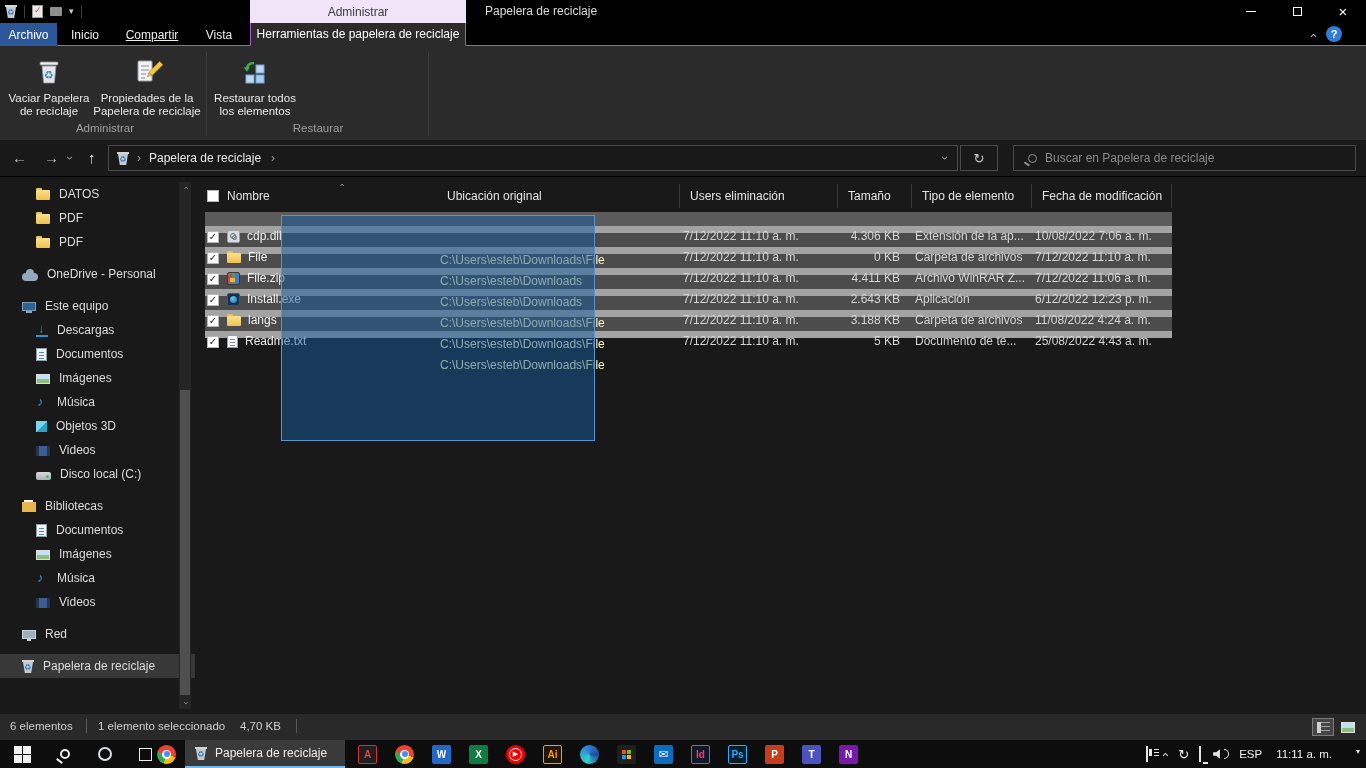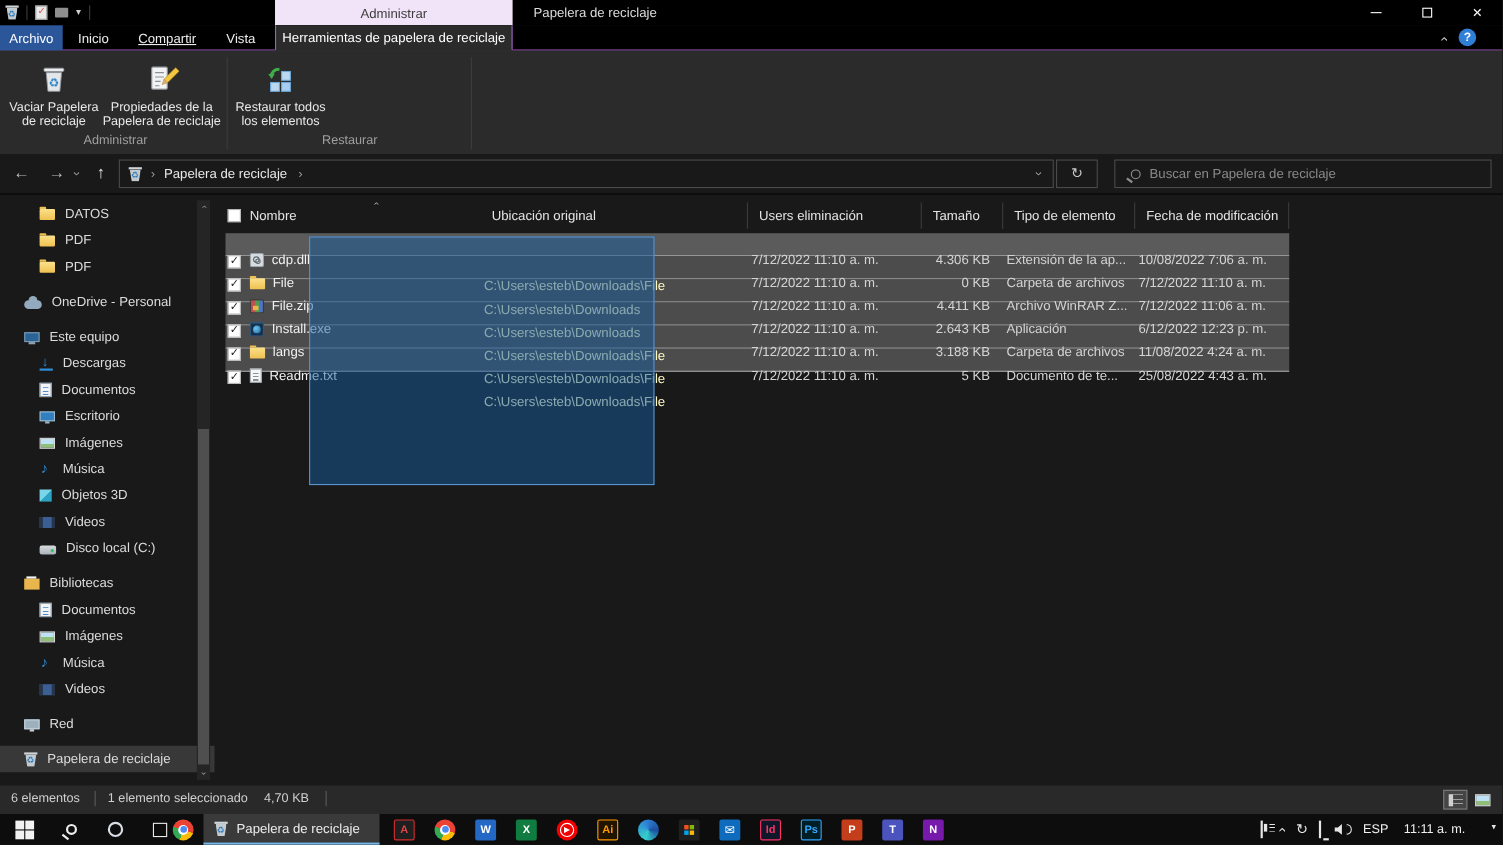--- a/index.html
+++ b/index.html
@@ -123,21 +123,21 @@
   #filelist{position:absolute;left:195px;top:0;width:1171px;height:537px;}
   .lgrid{display:grid;grid-template-columns:22px 210px 243px 158px 74px 120px 140px;align-items:center;}
   #lheader{position:absolute;left:10px;top:7px;width:967px;height:24px;color:#e4e4e4;}
   #lheader .hcell{height:24px;display:flex;align-items:center;border-right:1px solid #3b3b3b;padding-left:10px;}
   #lheader .hcell.first{border-right:none;padding-left:0;}
   #sortchev{position:absolute;left:113px;top:-4px;color:#bdbdbd;font-size:9px;}
   #sortchev::before{content:"›";display:inline-block;transform:rotate(-90deg);}
   .cb{width:12px;height:12px;background:#fff;border:1px solid #b5b5b5;display:inline-flex;align-items:center;justify-content:center;margin-left:2px;}
   .cb.checked::after{content:"✓";font-size:10px;color:#1c1c1c;line-height:10px;}
   #rows{position:absolute;left:10px;top:35px;width:967px;}
-  .frow{height:21px;background:#4c4c4c;border-bottom:1px solid #a3a3a3;color:#d4d4d4;}
+  .frow{height:21px;background:#4c4c4c;border-bottom:7px solid #a3a3a3;color:#d4d4d4;}
   .frow.hot{background:#5b5b5b;}
   .fname{display:flex;align-items:center;gap:7px;color:#f1f1f1;overflow:hidden;white-space:nowrap;}
   .floc{color:#fef9c3;overflow:hidden;white-space:nowrap;padding-left:3px;margin-top:48px;}
   .fdel,.ftype,.fmod{white-space:nowrap;overflow:hidden;padding-left:3px;}
   .fsize{text-align:right;padding-right:12px;white-space:nowrap;}
   #rubberband{position:absolute;left:86px;top:38px;width:314px;height:226px;background:rgba(21,89,155,0.5);border:1px solid #5b93cc;pointer-events:none;}
 
   
   #statusbar{position:absolute;left:0;top:714px;width:1366px;height:26px;background:#292929;color:#cfcfcf;font-size:11.5px;}
   #statusbar .st{position:absolute;top:6px;}
@@ -327,24 +327,20 @@
         </div>
       <div class="sbi lv2">
           <span class="ic ic-dl"></span>
           <span class="sblabel">Descargas</span>
         </div>
       <div class="sbi lv2">
           <span class="ic ic-doc"></span>
           <span class="sblabel">Documentos</span>
         </div>
       <div class="sbi lv2">
-          <span class="ic ic-desktop"></span>
-          <span class="sblabel">Escritorio</span>
-        </div>
-      <div class="sbi lv2">
           <span class="ic ic-pic"></span>
           <span class="sblabel">Imágenes</span>
         </div>
       <div class="sbi lv2">
           <span class="ic ic-music"></span>
           <span class="sblabel">Música</span>
         </div>
       <div class="sbi lv2">
           <span class="ic ic-cube"></span>
           <span class="sblabel">Objetos 3D</span>

